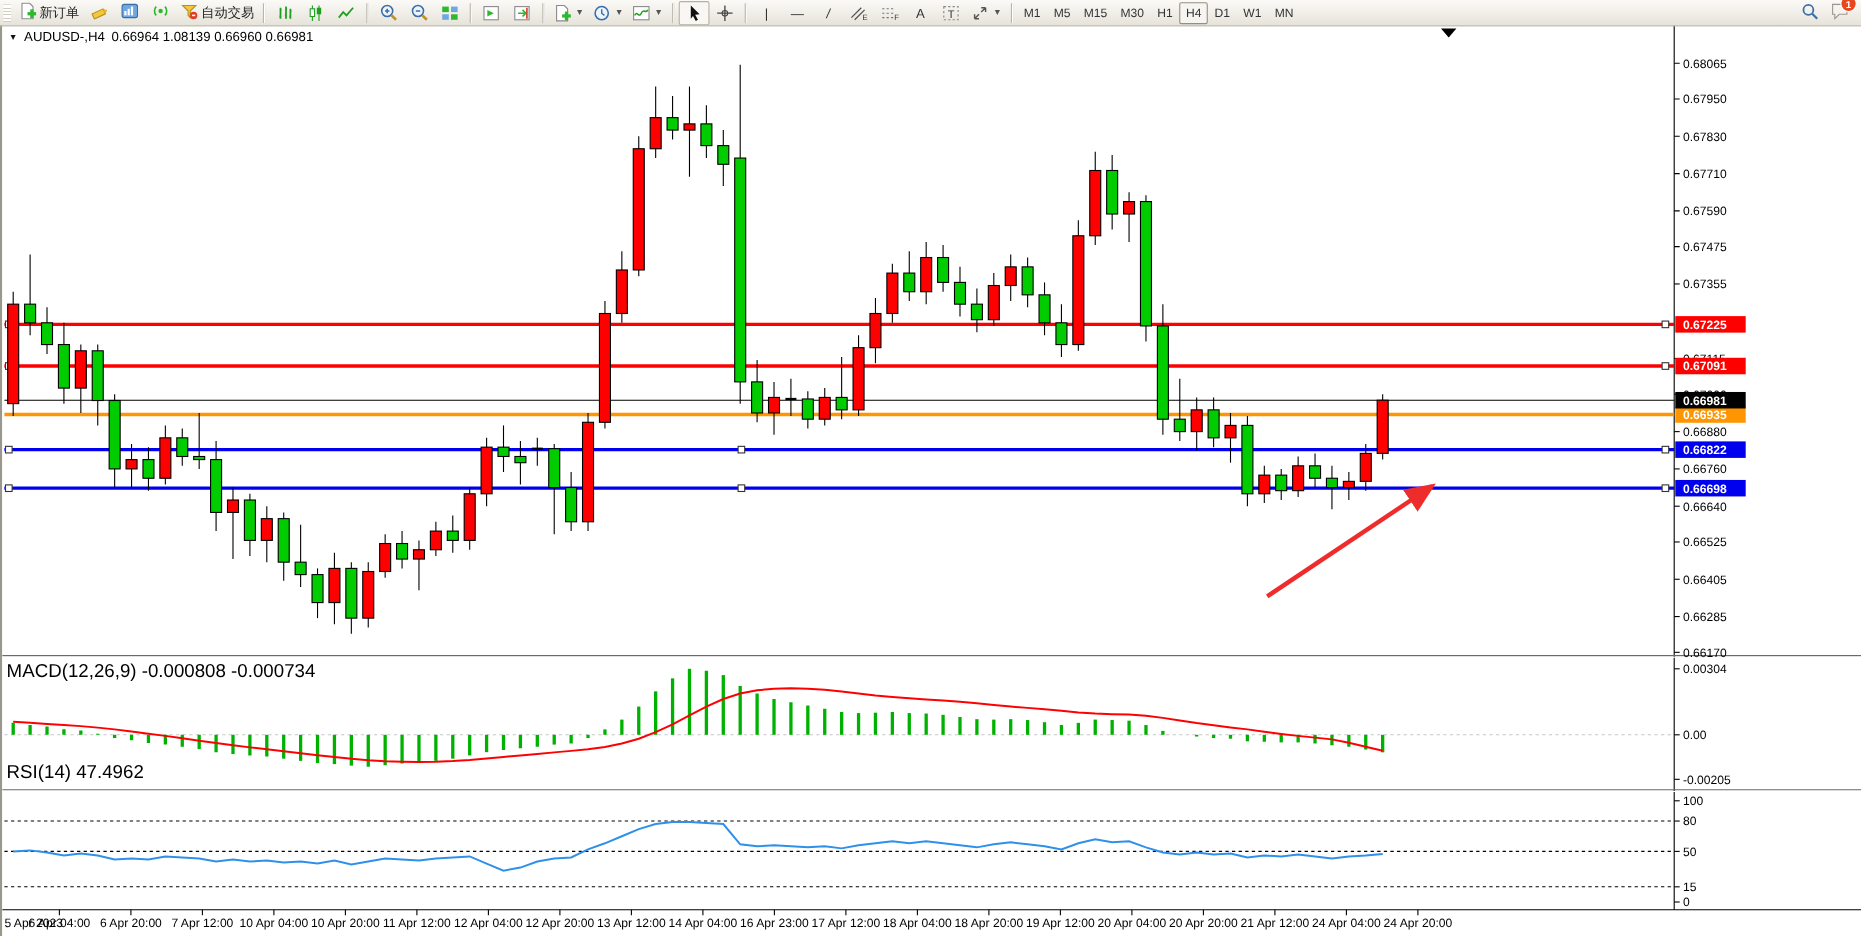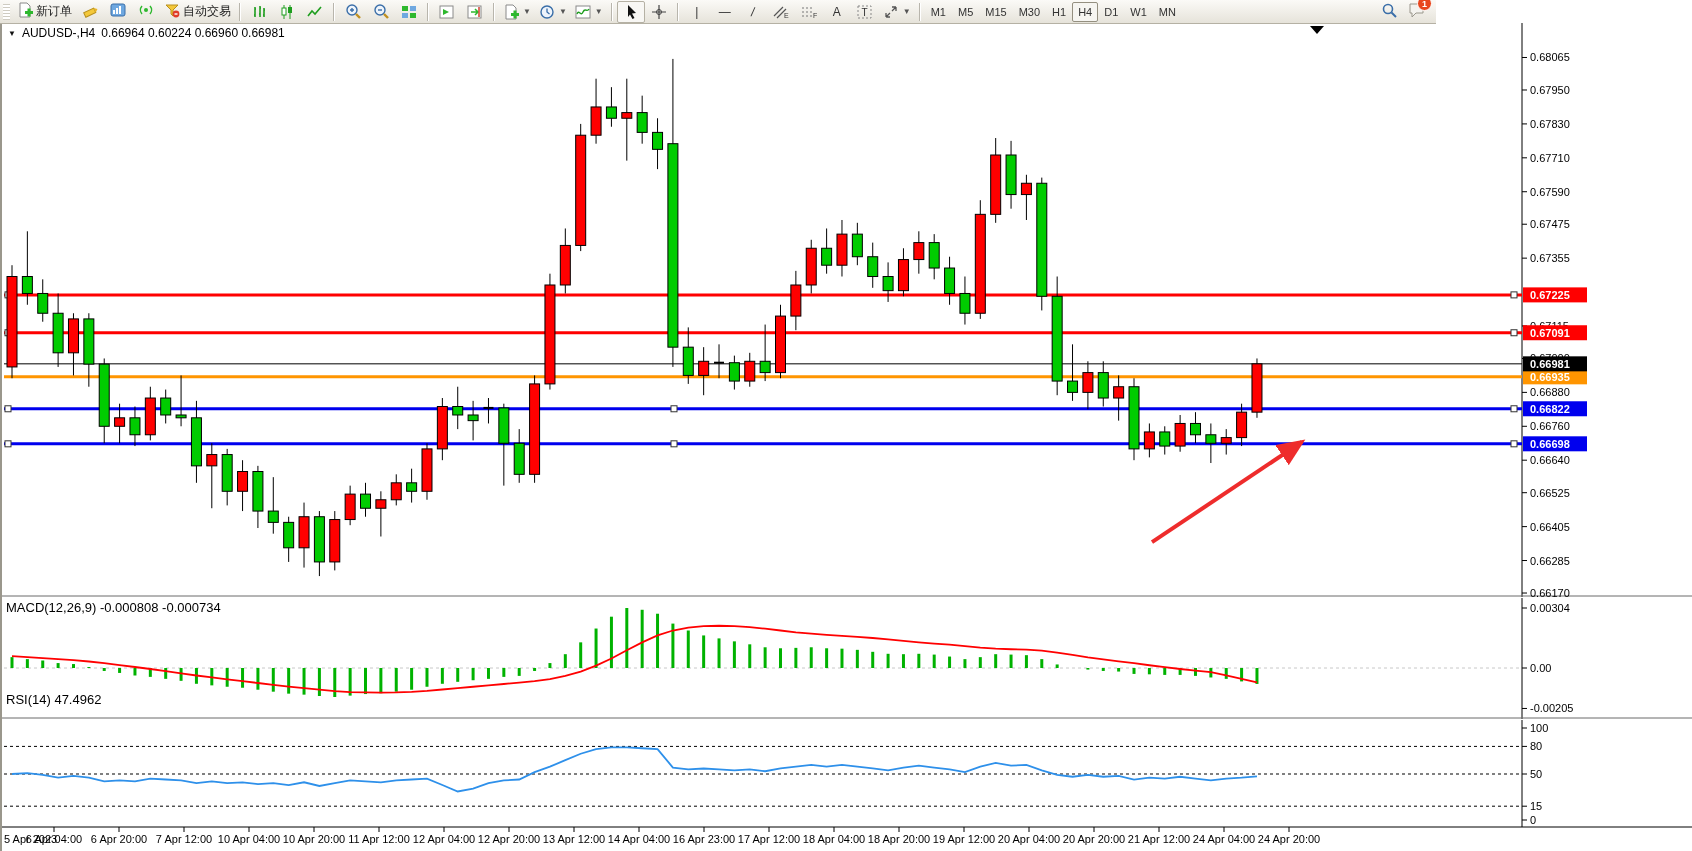--- a/index.html
+++ b/index.html
@@ -1,37 +1,37 @@
 <!DOCTYPE html>
 <html><head>
 <meta charset="utf-8">
 <style>
   html,body{margin:0;padding:0;width:1692px;height:851px;overflow:hidden;background:#fff;
     font-family:"Liberation Sans",sans-serif;-webkit-font-smoothing:antialiased;}
   
-  #toolbar{position:absolute;left:0;top:0;width:1436px;height:23px;
+  #toolbar{position:absolute;left:0;top:0;width:1692px;height:23px;
     background:linear-gradient(#fbfaf7,#e6e3da);border-bottom:1px solid #b5b1a4;
     display:flex;align-items:center;font-size:12px;color:#222;z-index:5;}
   .grip{width:7px;height:16px;margin:0 3px;background:repeating-linear-gradient(#cfccc2 0 1px,#fff 1px 3px);}
   .tbtn{height:20px;min-width:20px;display:flex;align-items:center;justify-content:center;
     padding:0 3px;border:1px solid transparent;border-radius:2px;gap:3px;white-space:nowrap;}
   .tsep{width:1px;height:18px;background:#b8b5ac;border-right:1px solid #fff;margin:0 4px;}
   .caret{font-size:8px;color:#555;margin-left:1px;}
   .tf{font-size:11px;color:#333;padding:0 5px;height:18px;display:flex;align-items:center;border:1px solid transparent;}
   .tf.active{border:1px solid #948f80;background:#f6f5f1;border-radius:2px;}
   .glyphtool{font-size:12px;color:#333;width:20px;text-align:center;}
   #tb-right{margin-left:auto;display:flex;align-items:center;margin-right:10px;gap:10px;}
   .badge{position:absolute;right:-6px;top:-6px;width:13px;height:13px;border-radius:50%;
     background:#e8471e;color:#fff;font-size:9px;font-weight:bold;display:flex;align-items:center;justify-content:center;border:1px solid #fff;}
   
   #chartwin{position:absolute;left:0;top:23px;width:1692px;height:828px;background:#fff;
     border-left:2px solid #9a978c;}
   #chart-title{position:absolute;left:6px;top:3px;font-size:12px;color:#000;z-index:4;display:flex;gap:6px;align-items:center;}
   #chart-title .tri{font-size:8px;color:#111;}
-  #macd-label,#rsi-label{position:absolute;left:4px;font-size:13px;color:#000;z-index:4;}
+  #macd-label,#rsi-label{position:absolute;left:4px;font-size:17px;color:#000;z-index:4;}
   #macd-label{top:577px;}
   #rsi-label{top:669px;}
   svg text{font-family:"Liberation Sans",sans-serif;}
 </style>
 </head>
 <body>
 
 <div id="toolbar">
   <div class="grip"></div>
 
@@ -238,21 +238,21 @@
         </svg>
       <span class="badge">1</span>
     </div>
   </div>
 </div>
 
 <div id="chartwin">
   <div id="chart-title">
     <span class="tri">▼</span>
     <span>AUDUSD-,H4</span>
-    <span>0.66964 0.60224 0.66960 0.66981</span>
+    <span>0.66964 1.08139 0.66960 0.66981</span>
   </div>
   <div id="macd-label">MACD(12,26,9) -0.000808 -0.000734</div>
   <div id="rsi-label">RSI(14) 47.4962</div>
   <svg id="chart-svg" width="1692" height="828" style="position:absolute;left:0;top:0">
       <rect x="0" y="0" width="1692" height="828" fill="#ffffff"></rect>
       <line x1="1520" y1="0" x2="1520" y2="804" stroke="#000" stroke-width="1"></line>
       <line x1="2" y1="723.4" x2="1520" y2="723.4" stroke="#000" stroke-width="1" stroke-dasharray="3,3"></line>
       <line x1="2" y1="751" x2="1520" y2="751" stroke="#000" stroke-width="1" stroke-dasharray="3,3"></line>
       <line x1="2" y1="783.2" x2="1520" y2="783.2" stroke="#000" stroke-width="1" stroke-dasharray="3,3"></line>
       <line x1="2" y1="645" x2="1520" y2="645" stroke="#c8c8c8" stroke-width="1" stroke-dasharray="3,3"></line>

